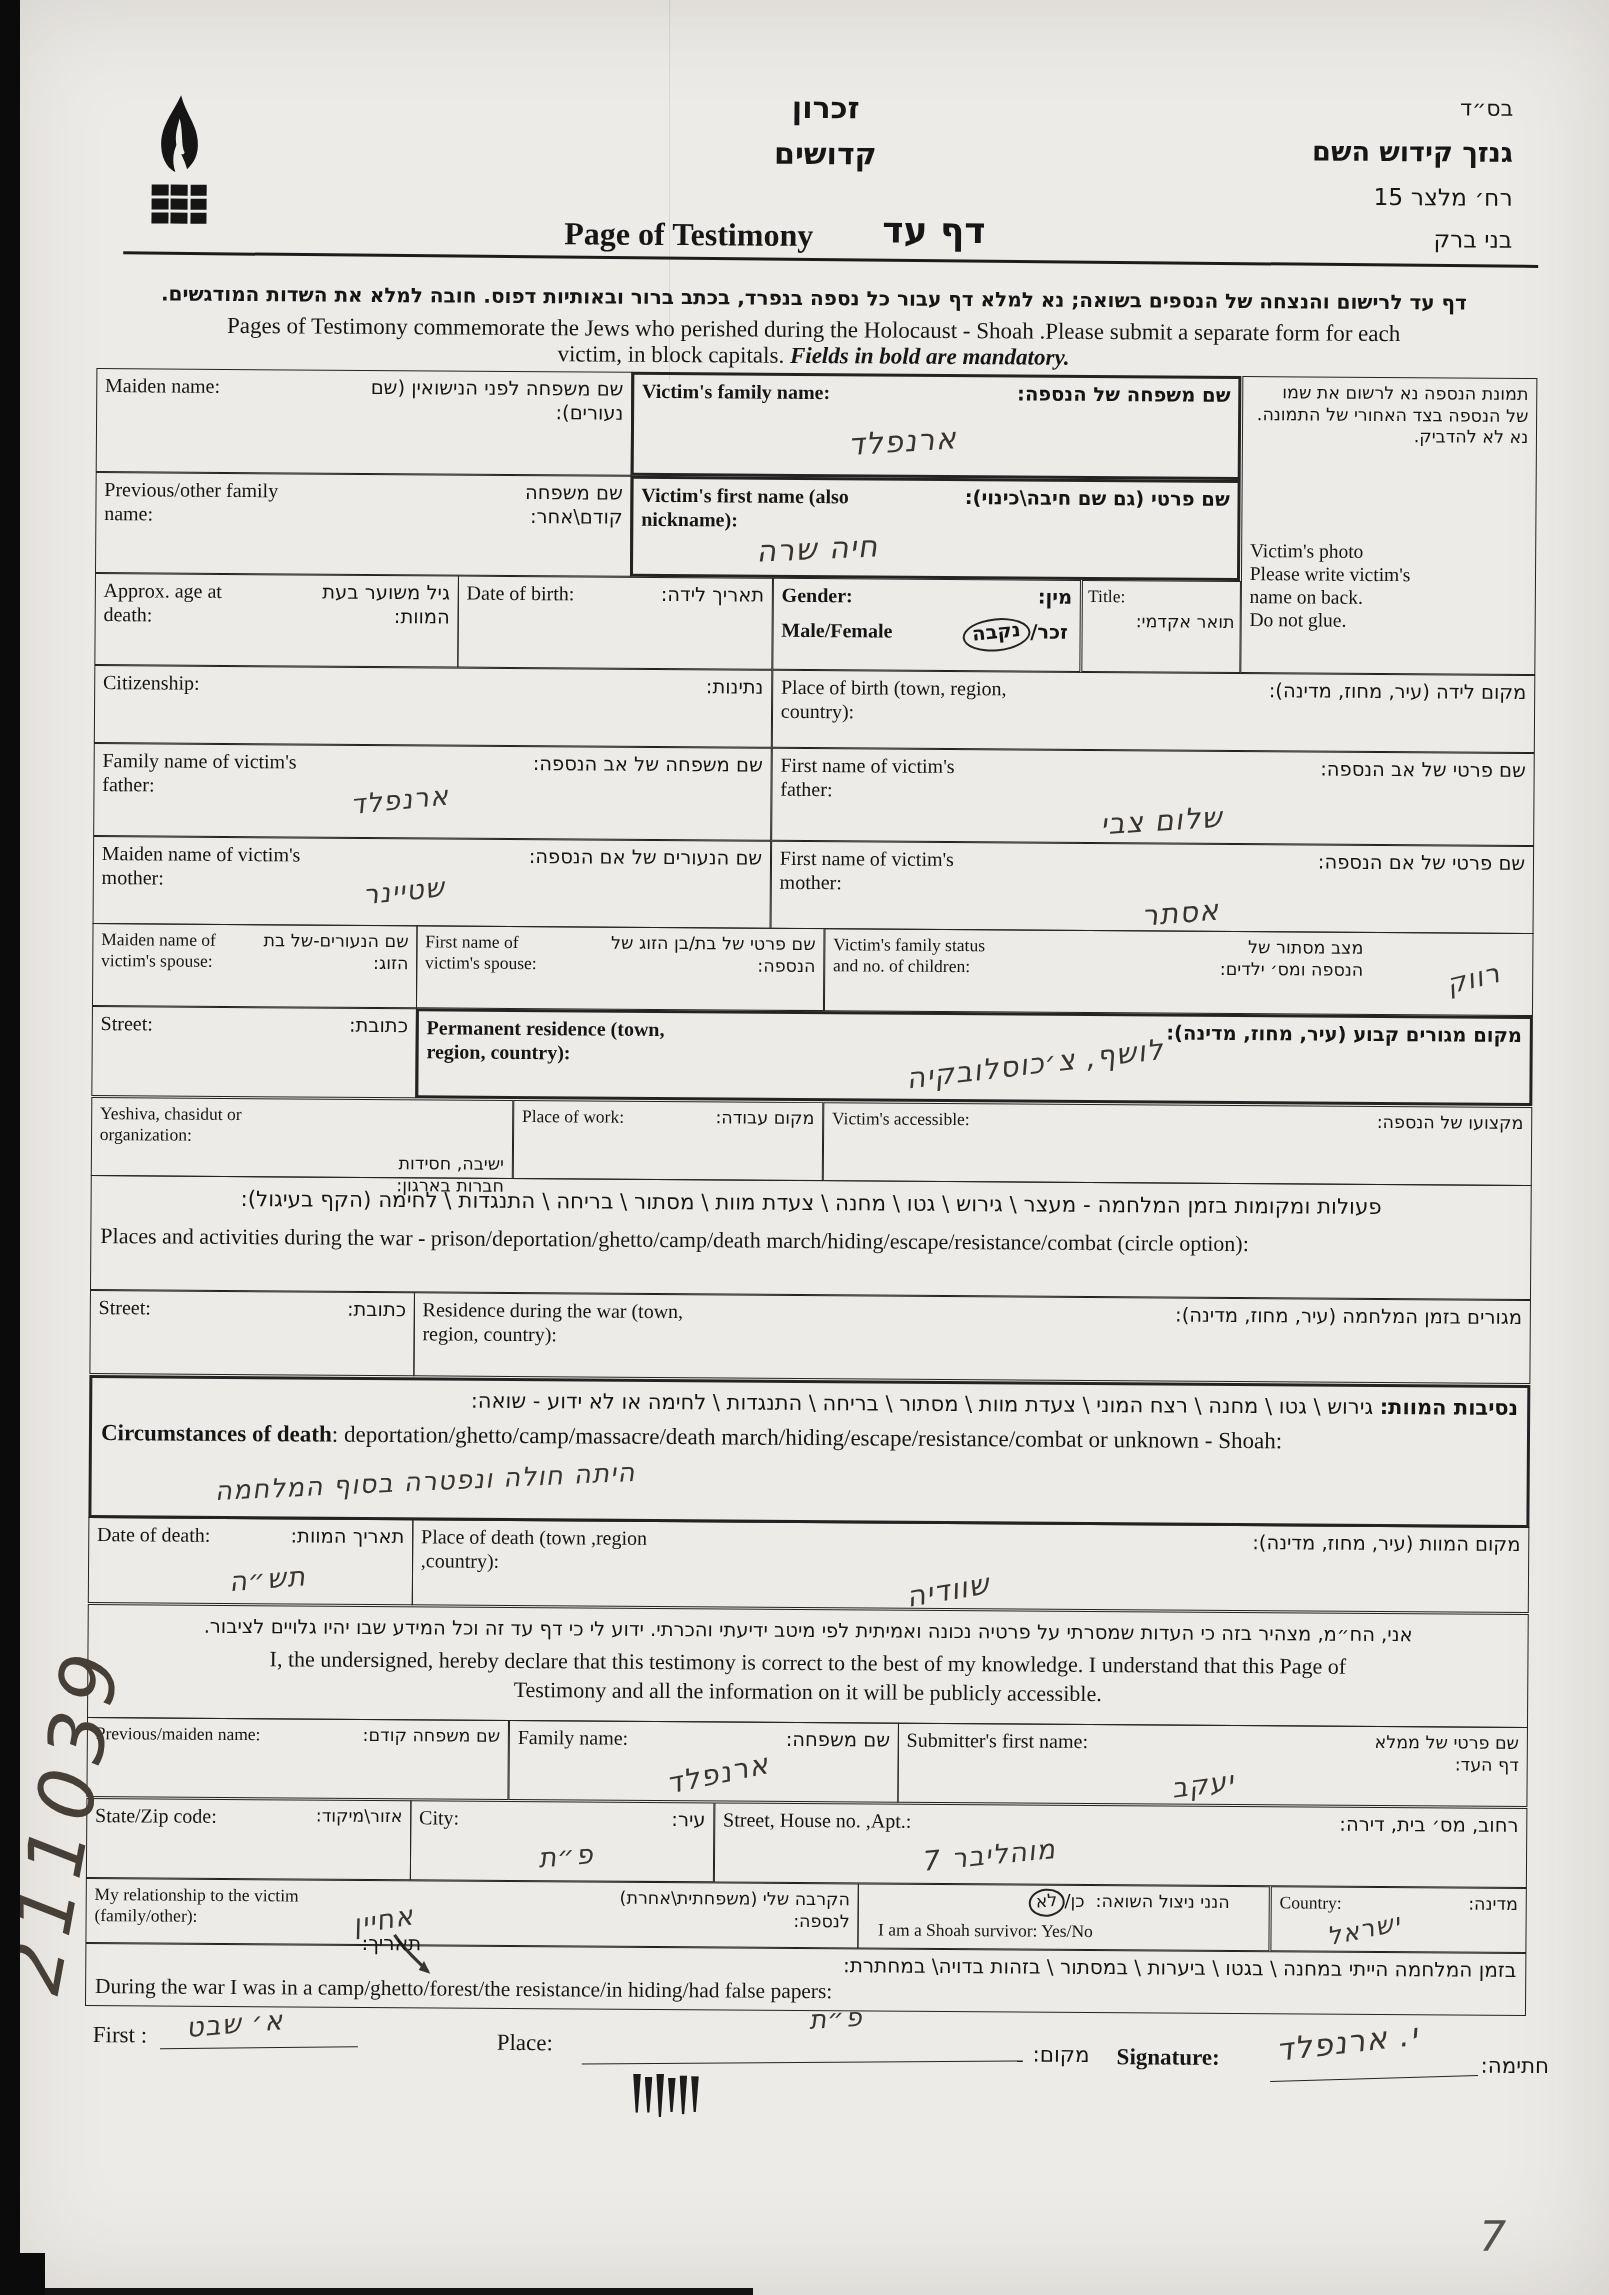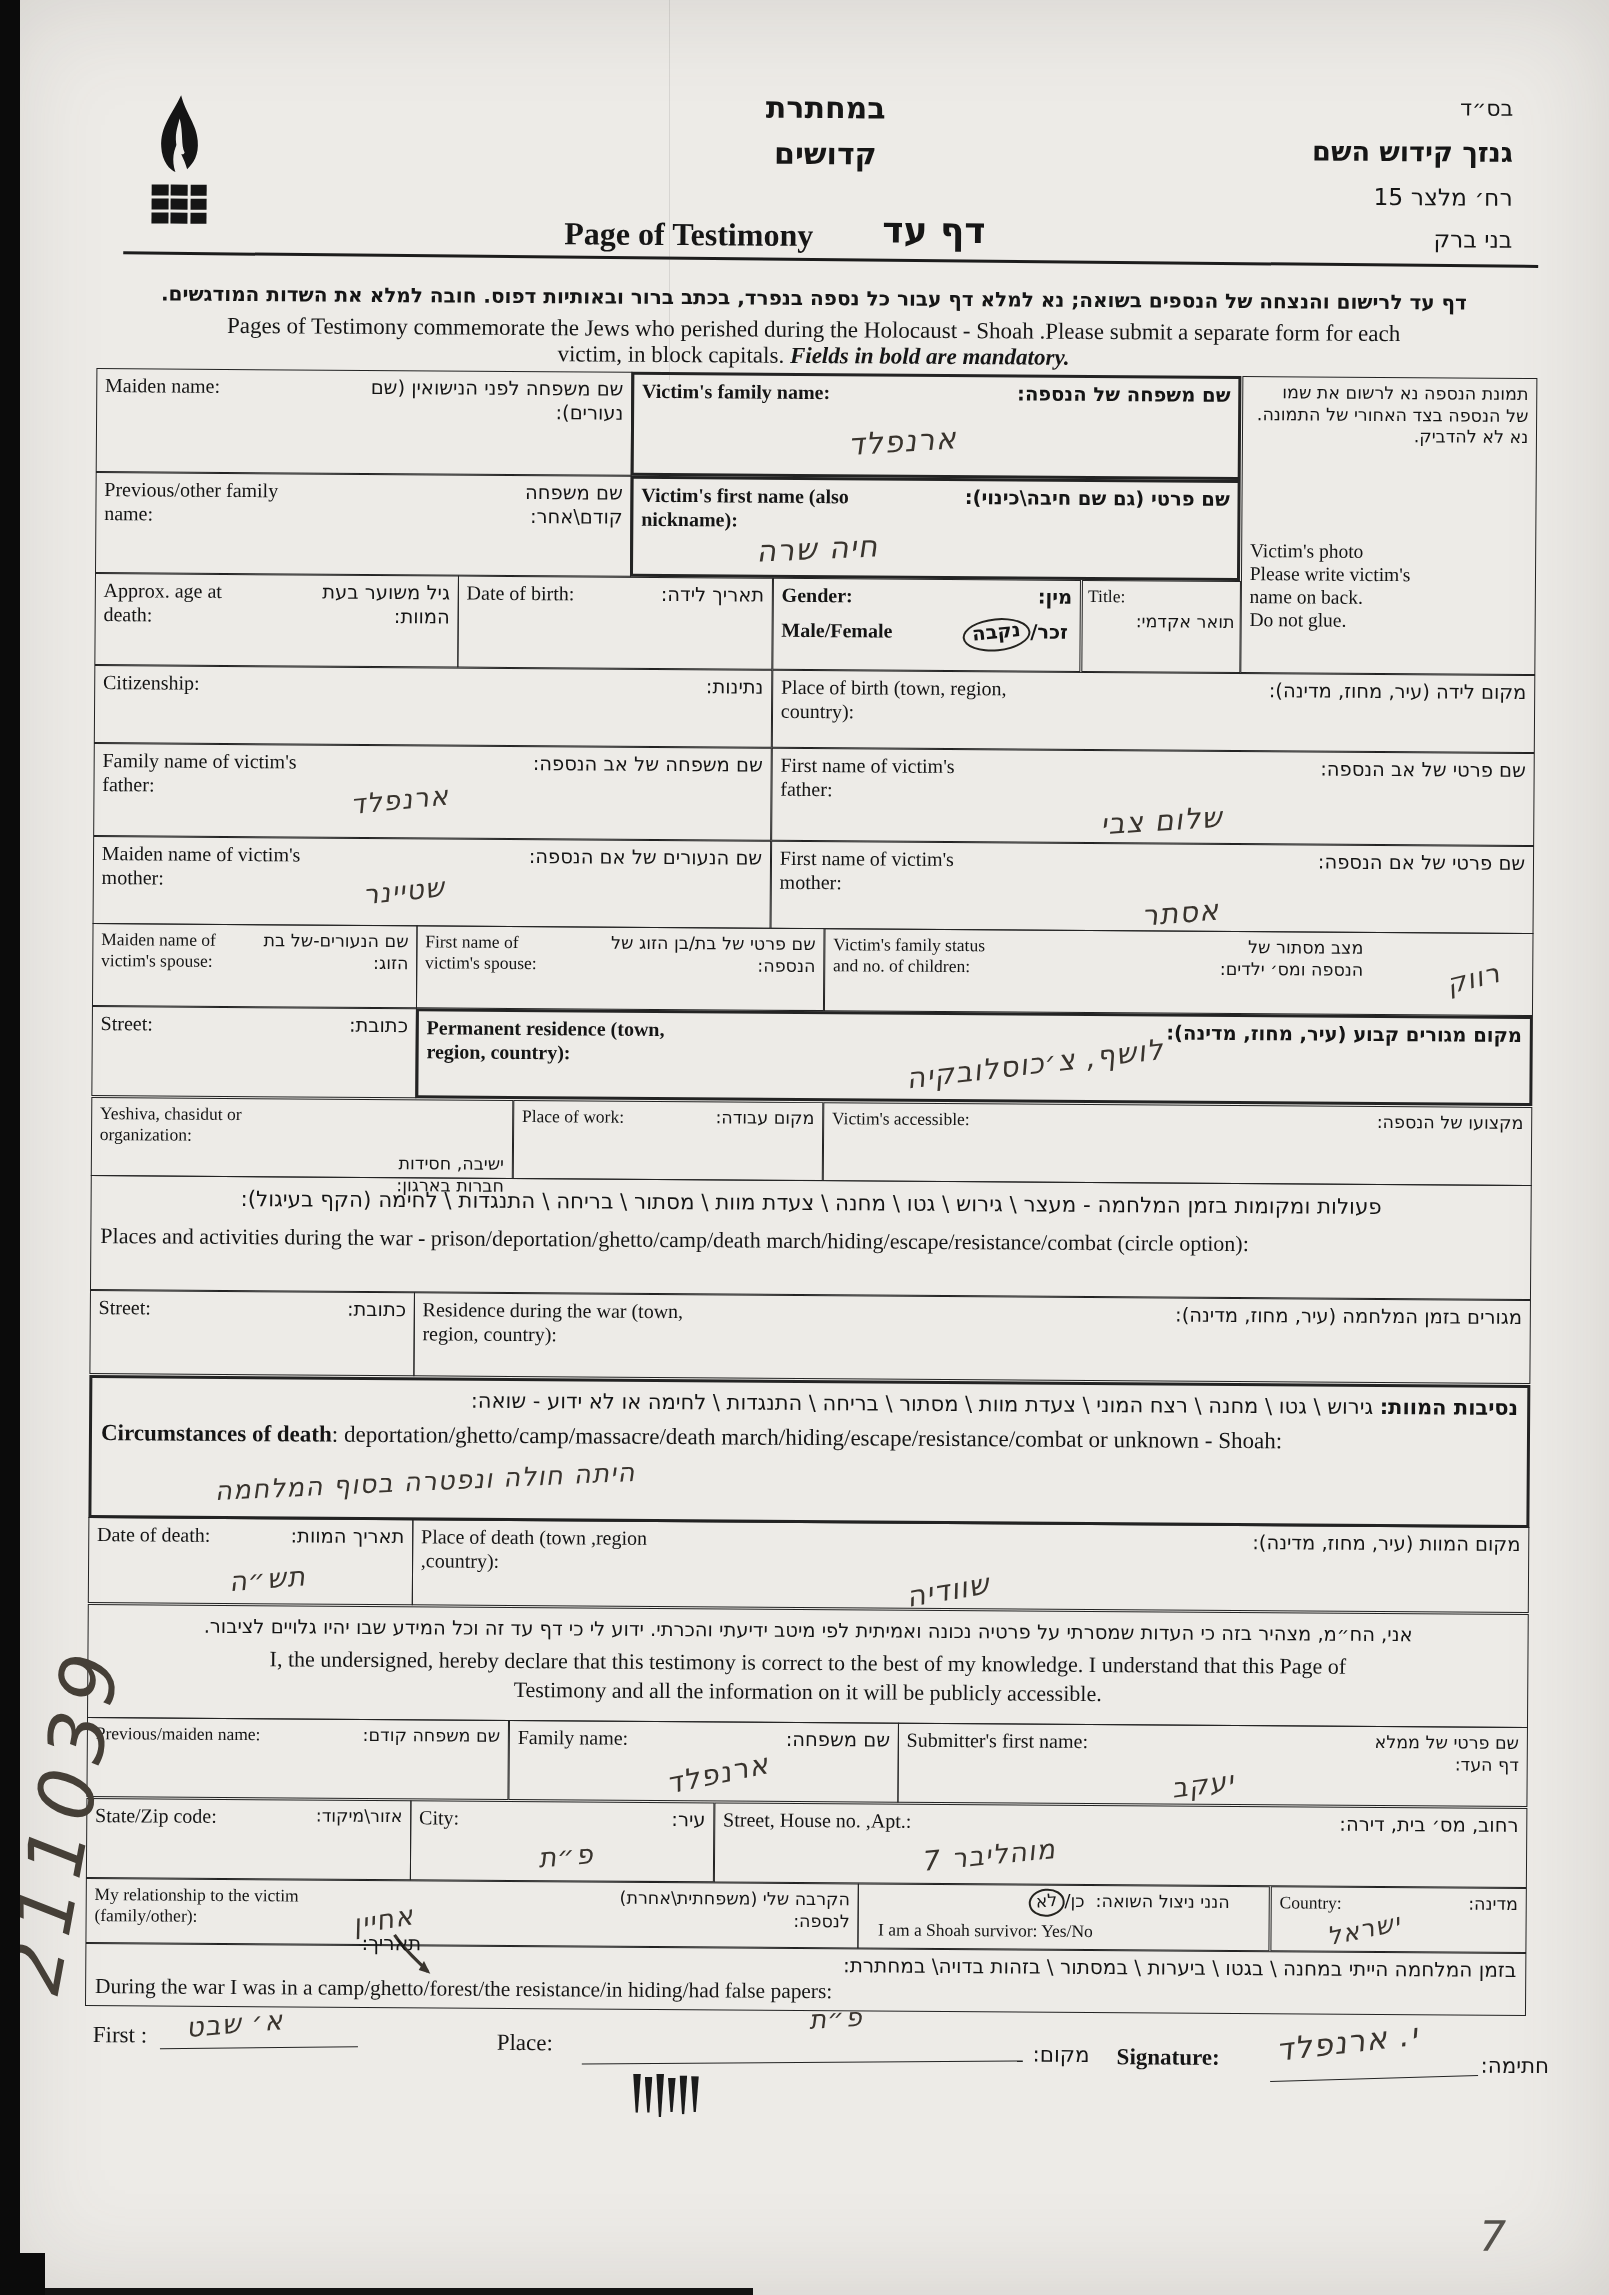--- a/index.html
+++ b/index.html
@@ -53,21 +53,21 @@
           <i></i>
           <i></i>
           <i></i>
           <i></i>
           <i></i>
           <i></i>
           <i></i>
       </div>
     </div>
 
-    <div class="hdr-he" style="left:747px;top:90px;width:143px;text-align:center;font-size:30px;font-weight:bold;">במחתרת</div>
+    <div class="hdr-he" style="left:747px;top:90px;width:143px;text-align:center;font-size:30px;font-weight:bold;">זכרון</div>
     <div class="hdr-he" style="left:734px;top:136px;width:169px;text-align:center;font-size:30px;font-weight:bold;">קדושים</div>
 
     <div style="position:absolute;left:558px;top:217px;font-size:32px;font-weight:bold;">Page of Testimony</div>
     <div class="hdr-he" style="left:876px;top:209px;font-size:36px;font-weight:bold;">דף עד</div>
 
     <div class="hdr-he" style="left:1337px;top:91px;width:169px;text-align:right;font-size:22px;">בס״ד</div>
     <div class="hdr-he" style="left:1272px;top:132px;width:234px;text-align:right;font-size:27px;font-weight:bold;">גנזך קידוש השם</div>
     <div class="hdr-he" style="left:1337px;top:179px;width:169px;text-align:right;font-size:23.4px;">רח׳ מלצר 15</div>
     <div class="hdr-he" style="left:1337px;top:221px;width:169px;text-align:right;font-size:23.4px;">בני ברק</div>
 

